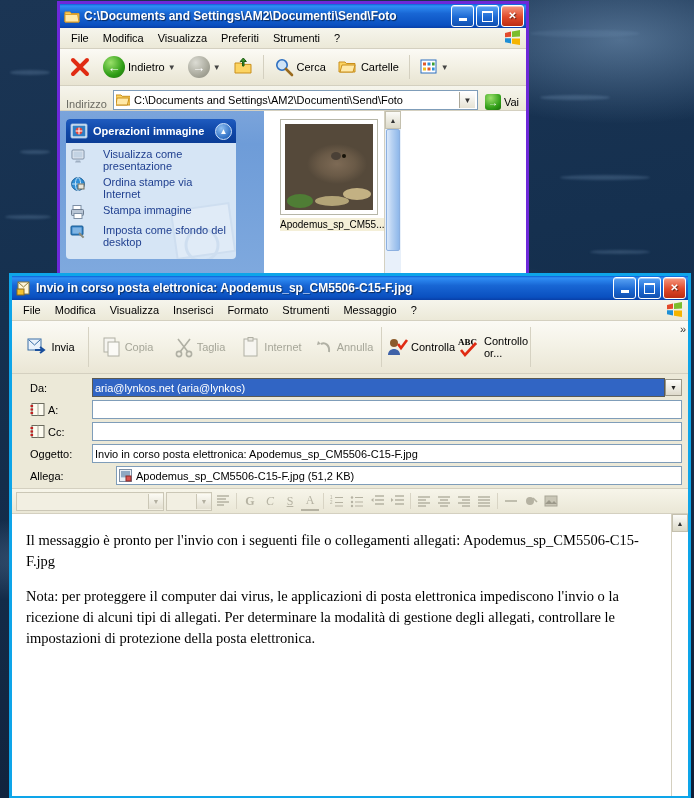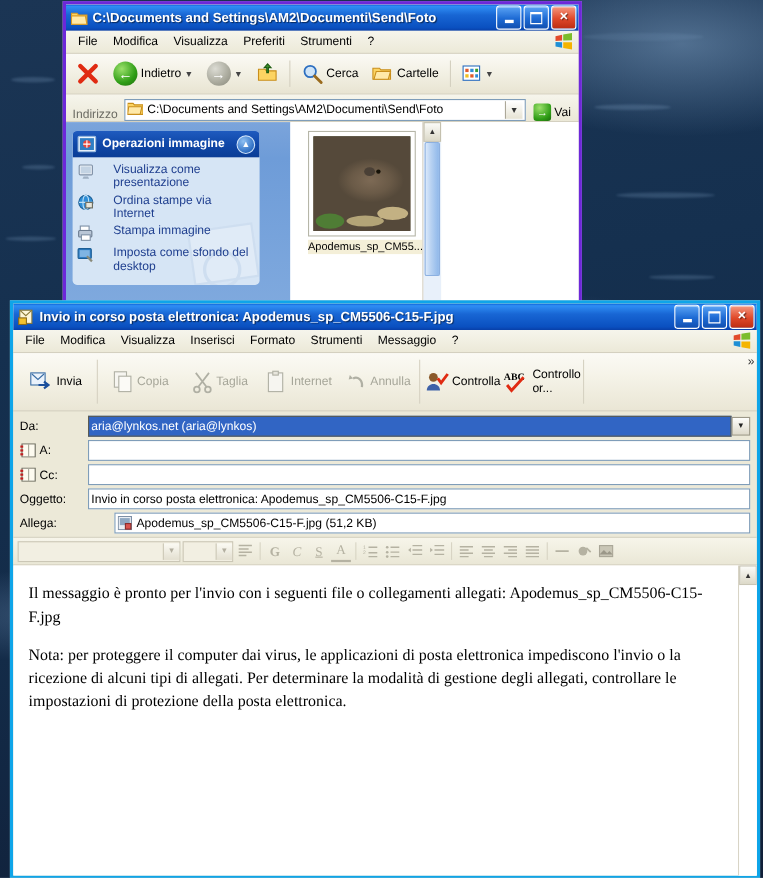--- a/index.html
+++ b/index.html
@@ -138,21 +138,21 @@
     background:linear-gradient(180deg,#fbfaf5 0%,#f5f3e8 40%,#eae6d5 100%);
     border-bottom:1px solid #d4d0c0;position:relative;
   }
   .mtb{width:72px;display:flex;flex-direction:row;align-items:center;justify-content:center;gap:2px;font-size:11px;}
   .mtb .glyph{height:24px;display:flex;align-items:center;justify-content:center;}
   .mtb.dim{color:#a6a699;}
   .mtb-sep{width:1px;background:#d6d2c2;margin:6px 2px;}
   .mtb-more{position:absolute;right:2px;top:2px;font-size:11px;color:#333;}
 
   #mail-headers{background:#ece9d8;padding:4px 6px 3px 6px;border-bottom:1px solid #d4d0c0;}
-  .hdr-row{display:flex;align-items:center;height:19px;margin-bottom:3px;}
+  .hdr-row{display:flex;align-items:center;height:19px;margin-bottom:3px;margin-left:12px;}
   .hdr-label{width:62px;flex:0 0 auto;font-size:11px;display:flex;align-items:center;gap:3px;}
   .hdr-field{
     flex:1 1 auto;height:17px;background:#fff;border:1px solid #7f9db9;
     display:flex;align-items:center;font-size:11px;padding:0 2px;overflow:hidden;white-space:nowrap;
   }
   .hdr-field.sel{background:#3165c4;color:#fff;border:1px solid #5a5a52;}
   .hdr-drop{width:15px;height:15px;flex:0 0 auto;background:linear-gradient(180deg,#fdfdfa,#dedacb);
             border:1px solid #9c9888;display:flex;align-items:center;justify-content:center;font-size:7px;color:#222;}
   .book-ic{width:15px;height:13px;position:relative;flex:0 0 auto;}
 

